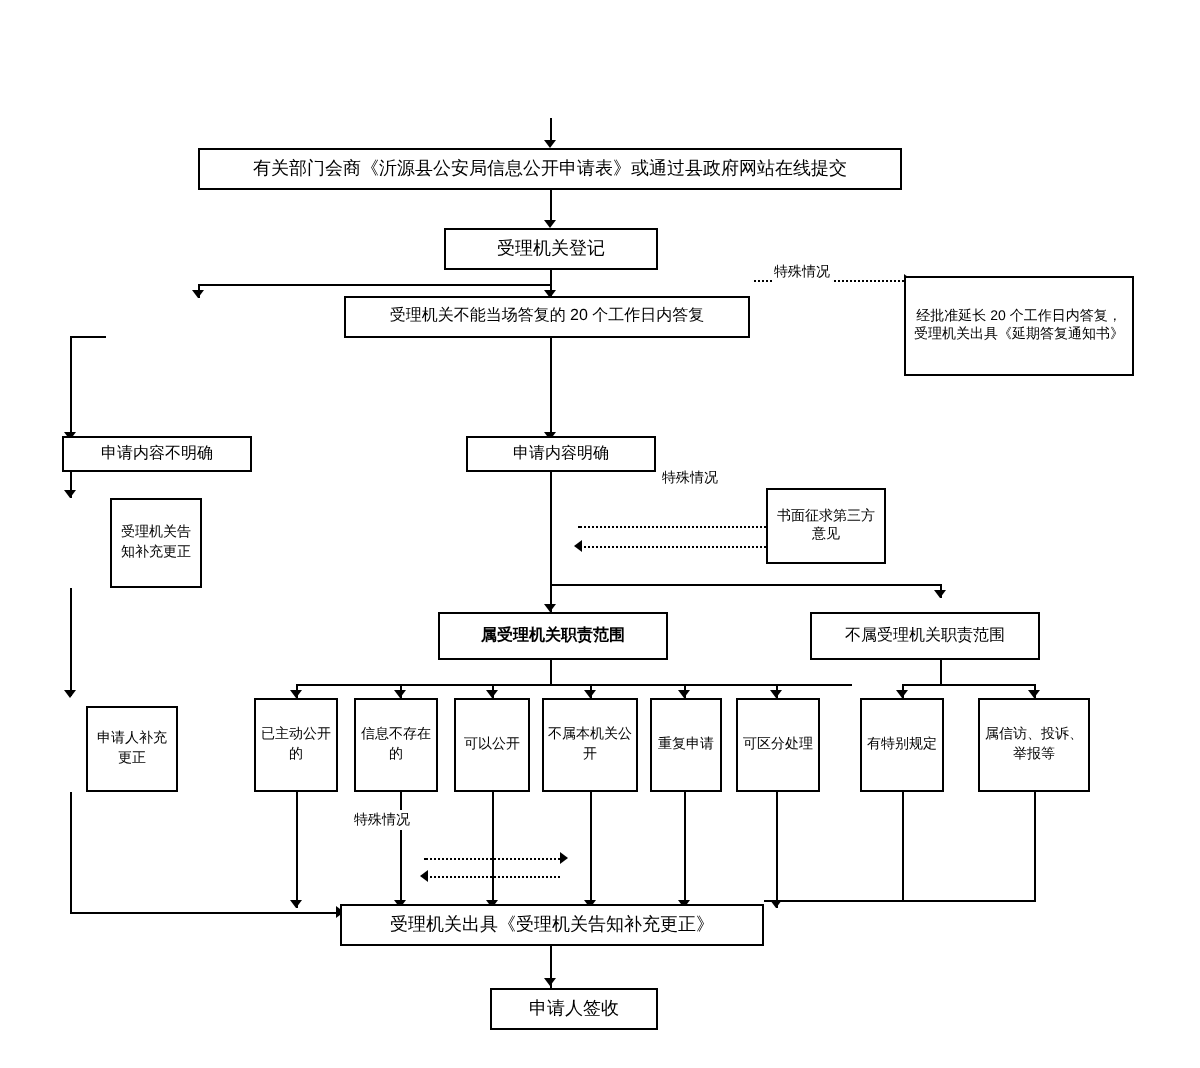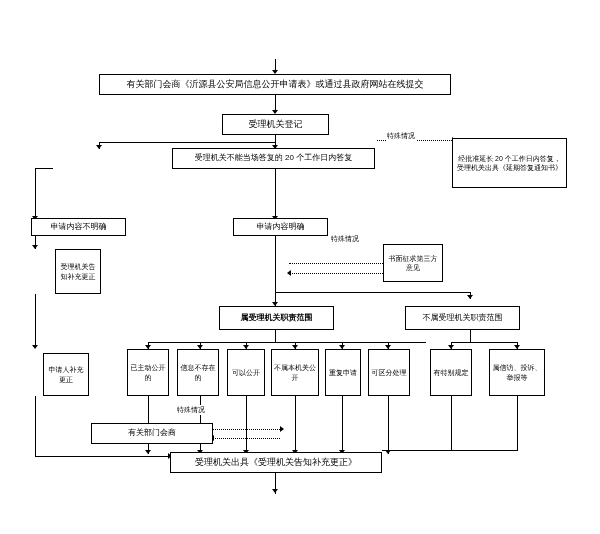--- a/index.html
+++ b/index.html
@@ -175,22 +175,22 @@
   <div class="node f7" style="left:127px;top:349px;width:42px;height:47px;">已主动公开的</div>
   <div class="node f7" style="left:177px;top:349px;width:42px;height:47px;">信息不存在的</div>
   <div class="node f7" style="left:227px;top:349px;width:38px;height:47px;">可以公开</div>
   <div class="node f7" style="left:271px;top:349px;width:48px;height:47px;">不属本机关公开</div>
   <div class="node f7" style="left:325px;top:349px;width:36px;height:47px;">重复申请</div>
   <div class="node f7" style="left:368px;top:349px;width:42px;height:47px;">可区分处理</div>
 
   <div class="node f7" style="left:430px;top:349px;width:42px;height:47px;">有特别规定</div>
   <div class="node f7" style="left:489px;top:349px;width:56px;height:47px;">属信访、投诉、举报等</div>
 
-  <div class="node" style="left:91px;top:423px;width:122px;height:21px;">有关部门会商</div>
 
   <div class="node f9" style="left:170px;top:452px;width:212px;height:21px;">受理机关出具《受理机关告知补充更正》</div>
 
+  <div class="node f9" style="left:245px;top:494px;width:84px;height:21px;">申请人签收</div>
 
   <div class="lbl" style="left:386px;top:131px;">特殊情况</div>
   <div class="lbl" style="left:330px;top:234px;">特殊情况</div>
   <div class="lbl" style="left:176px;top:405px;">特殊情况</div>
 
 </div>
 
 </body></html>

